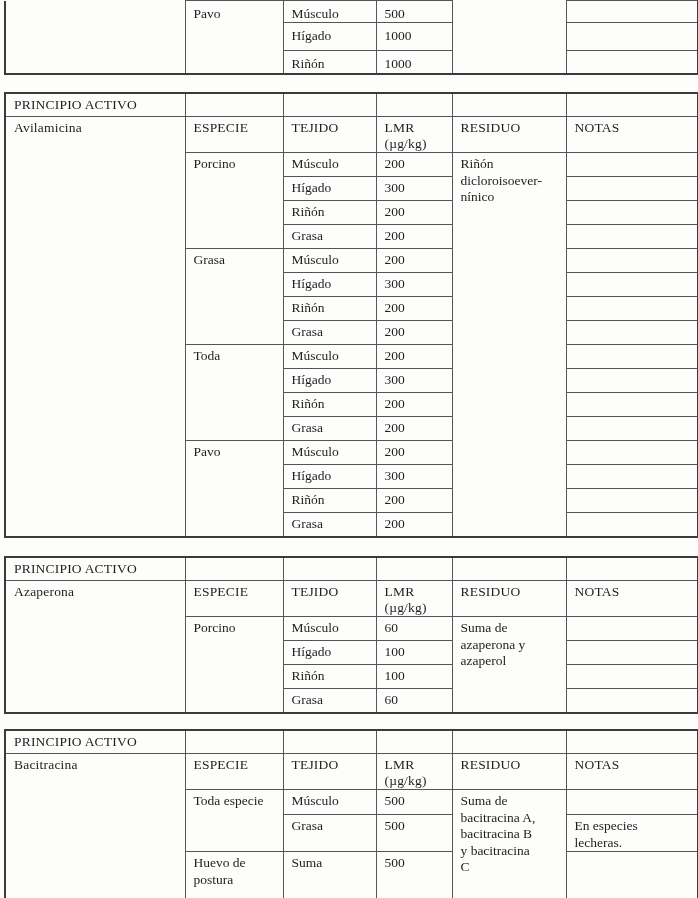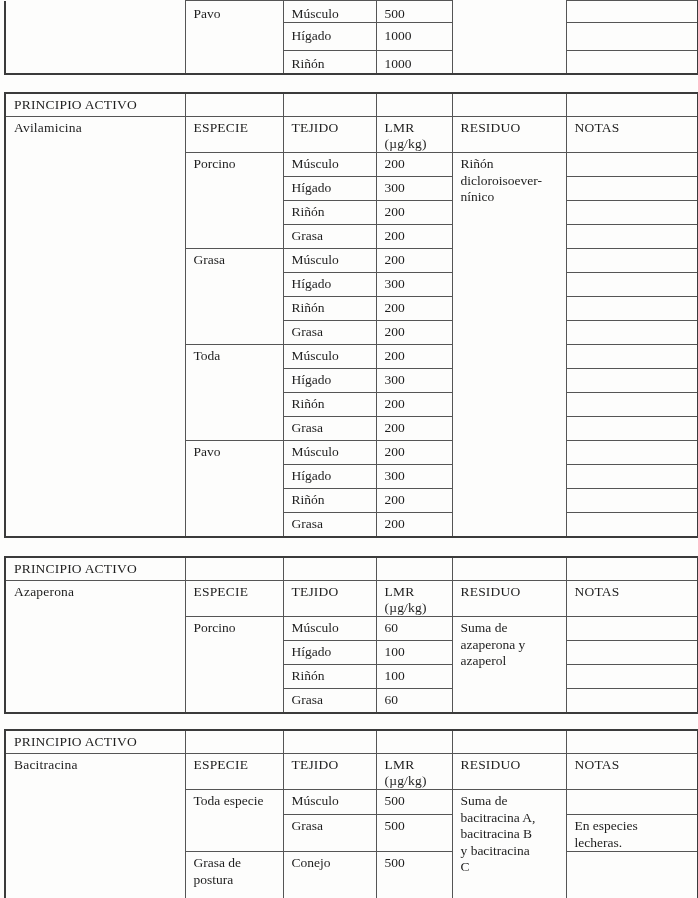--- a/index.html
+++ b/index.html
@@ -297,22 +297,22 @@
 C</td>
       <td></td>
     </tr>
     <tr class="h35">
       <td>Grasa</td>
       <td>500</td>
       <td class="ml">En especies
 lecheras.</td>
     </tr>
     <tr class="h47">
-      <td class="ml">Grasa de
+      <td class="ml">Huevo de
 postura</td>
-      <td>Conejo</td>
+      <td>Suma</td>
       <td>500</td>
       <td></td>
     </tr>
   </tbody>
     </table>
 
 </div>
 
 </body></html>

